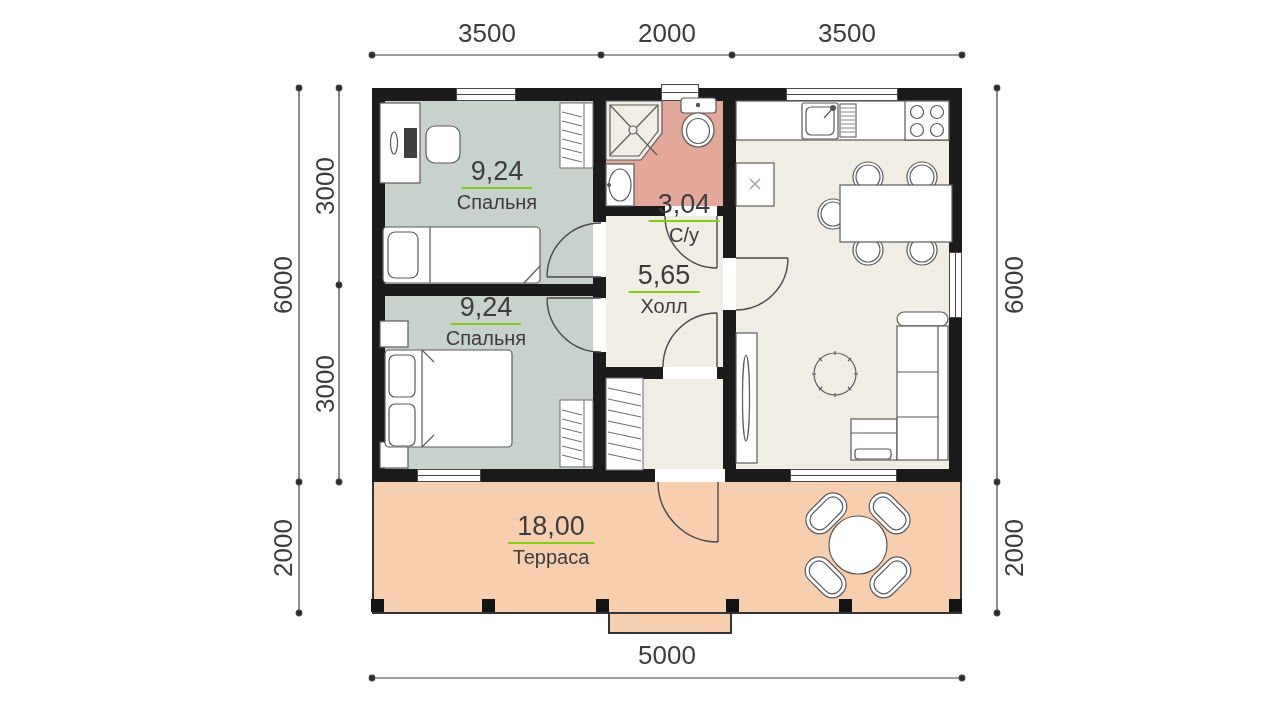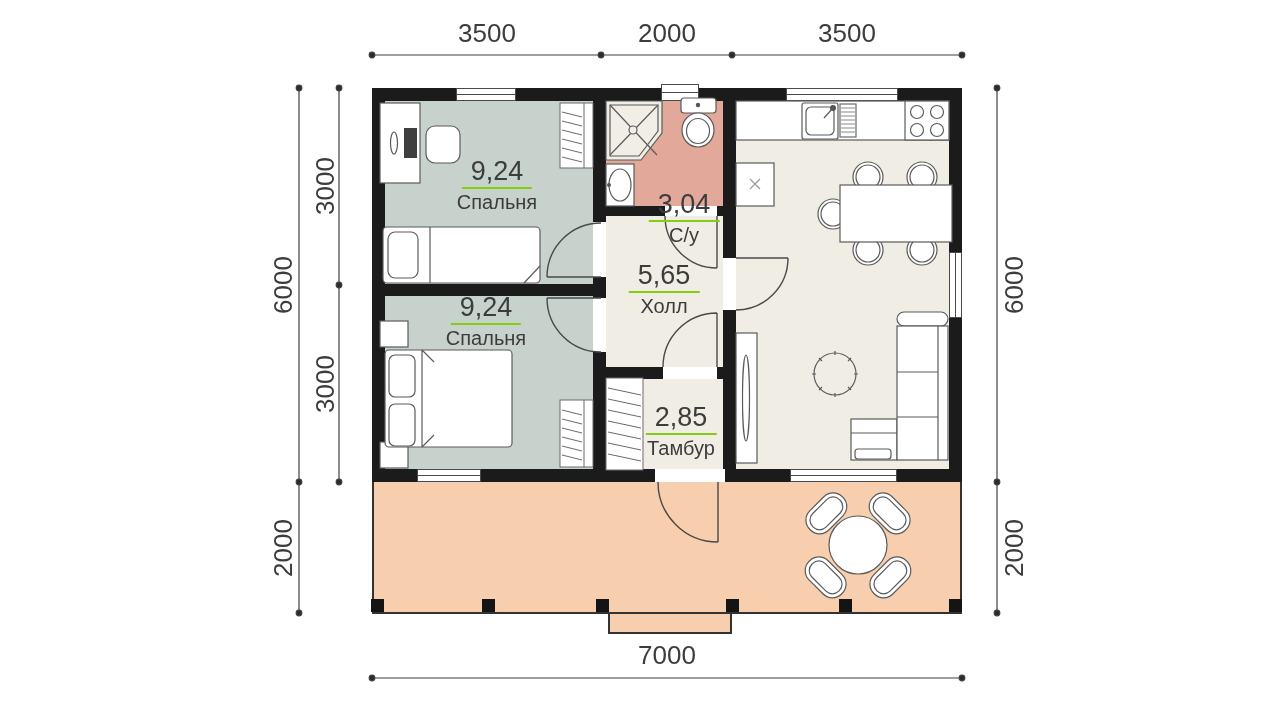--- a/index.html
+++ b/index.html
@@ -250,29 +250,29 @@
     <div class="rname">С/у</div>
   </div>
   <div class="room-label" style="left:664px;top:261px;">
     <span class="area">5,65</span>
     <div class="rname">Холл</div>
   </div>
   <div class="room-label" style="left:486px;top:293px;">
     <span class="area">9,24</span>
     <div class="rname">Спальня</div>
   </div>
-  <div class="room-label" style="left:681px;top:403px;">
-    <span class="area">2,85</span>
-    <div class="rname">Тамбур</div>
+  <div class="room-label" style="left:551px;top:512px;">
+    <span class="area">18,00</span>
+    <div class="rname">Терраса</div>
   </div>
 
   <div class="dim h" style="left:487px;top:18px;">3500</div>
   <div class="dim h" style="left:667px;top:18px;">2000</div>
   <div class="dim h" style="left:847px;top:18px;">3500</div>
-  <div class="dim h" style="left:667px;top:640px;">7000</div>
+  <div class="dim h" style="left:667px;top:640px;">5000</div>
   <div class="dim v" style="left:283px;top:285px;">6000</div>
   <div class="dim v" style="left:283px;top:548px;">2000</div>
   <div class="dim v" style="left:325px;top:186px;">3000</div>
   <div class="dim v" style="left:325px;top:384px;">3000</div>
   <div class="dim v" style="left:1014px;top:285px;">6000</div>
   <div class="dim v" style="left:1014px;top:548px;">2000</div>
 
 </div>
 
 </body></html>

